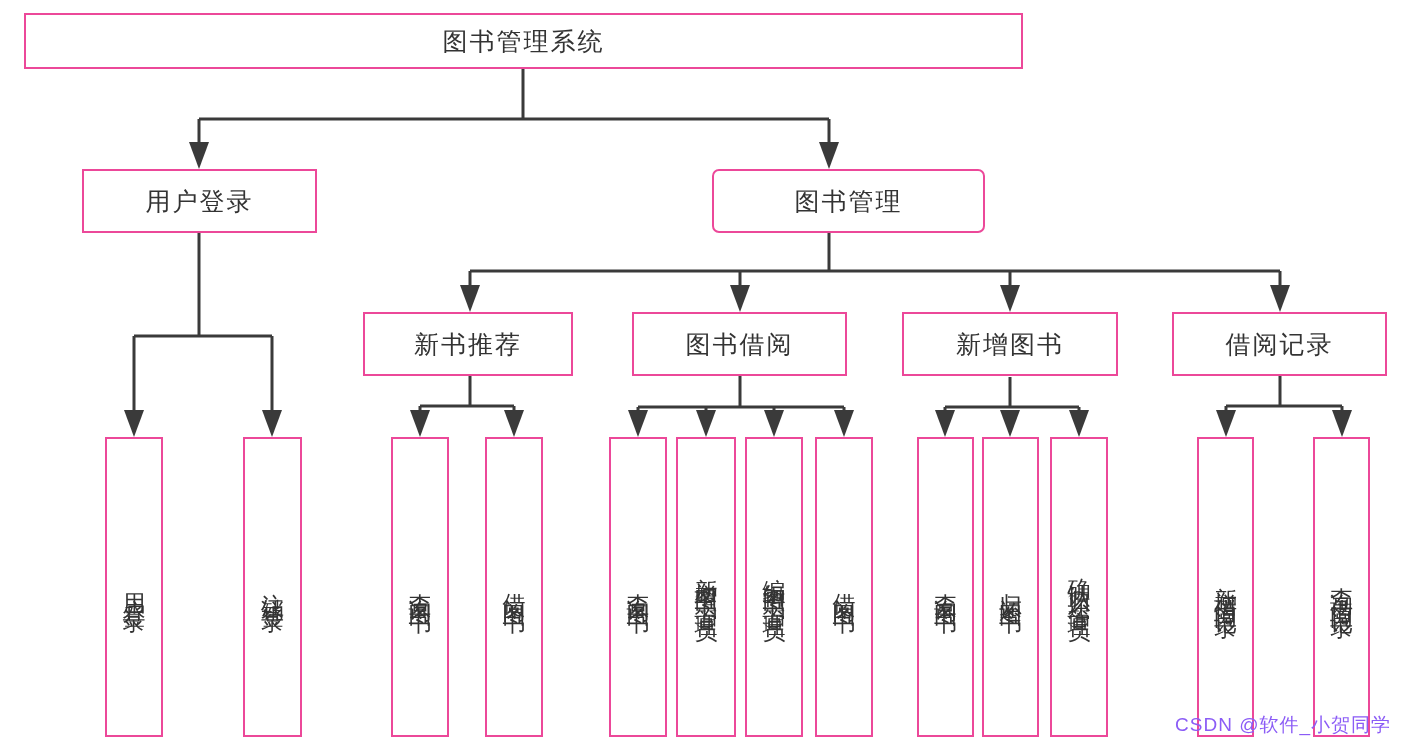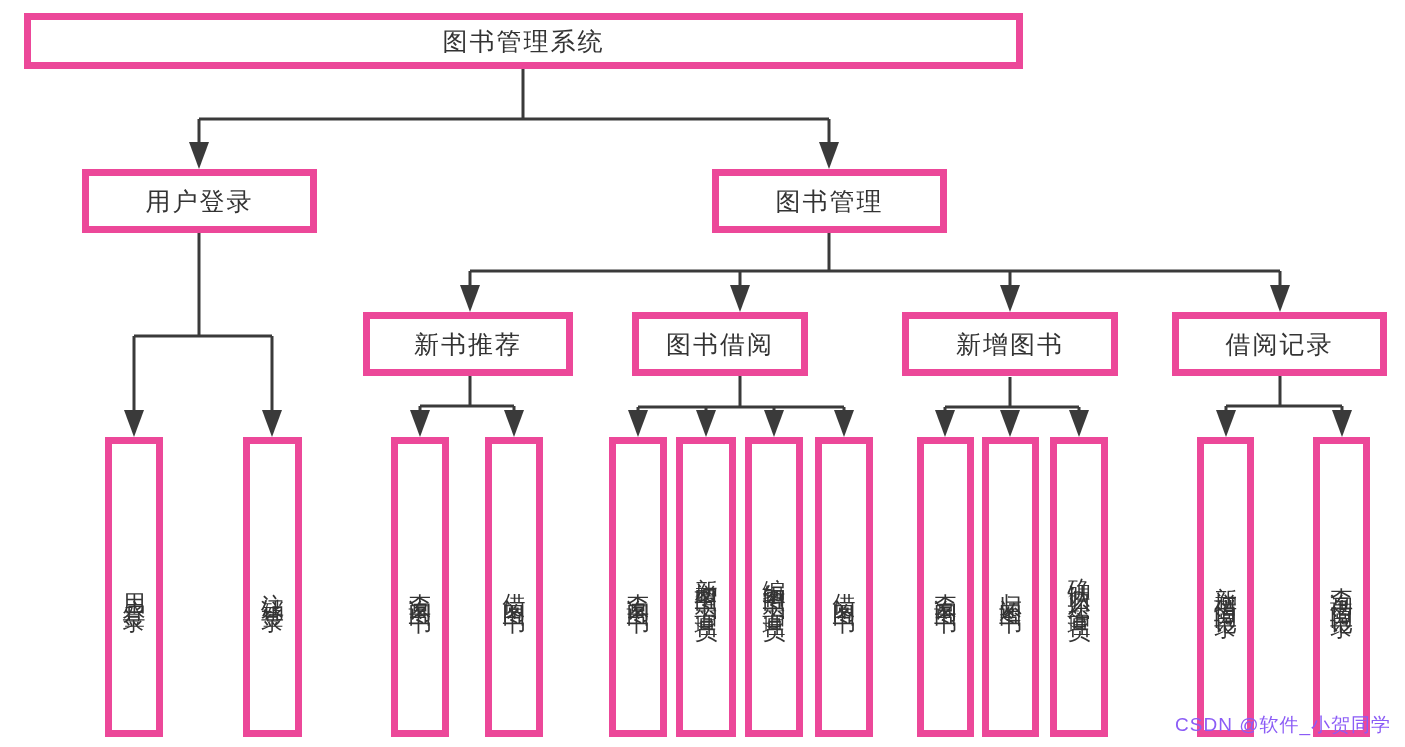--- a/index.html
+++ b/index.html
@@ -7,21 +7,21 @@
     position:relative;
     width:1405px;height:747px;
     background:#ffffff;
     font-family:"Liberation Sans", sans-serif;
     overflow:hidden;
   }
   #connectors{position:absolute;left:0;top:0;width:1405px;height:747px;}
   .box{
     position:absolute;
     box-sizing:border-box;
-    border:7px solid #ec4899;
+    border:2px solid #ec4899;
     background:#ffffff;
     display:flex;align-items:center;justify-content:center;
     color:#333333;
   }
   .hbox{height:64px;font-size:25px;letter-spacing:2px;white-space:nowrap;}
   .rootbox{left:24px;top:13px;width:999px;height:56px;font-size:25px;letter-spacing:2px;}
   .leaf{top:437px;height:300px;font-size:23px;}
   .leaf .vtext{
     writing-mode:vertical-rl;
     letter-spacing:6px;
@@ -70,24 +70,24 @@
       <polygon points="1000,410 1020,410 1010,437"></polygon>
       <polygon points="1069,410 1089,410 1079,437"></polygon>
       <polygon points="1216,410 1236,410 1226,437"></polygon>
       <polygon points="1332,410 1352,410 1342,437"></polygon>
     </g>
   </svg>
 
   <div class="box rootbox">图书管理系统</div>
 
   <div class="box hbox" style="left:82px;top:169px;width:235px;">用户登录</div>
-  <div class="box hbox" style="left:712px;top:169px;width:235px;">图书管理</div>
+  <div class="box hbox" style="left:712px;top:169px;width:273px;border-radius:7px;">图书管理</div>
 
   <div class="box hbox" style="left:363px;top:312px;width:210px;">新书推荐</div>
-  <div class="box hbox" style="left:632px;top:312px;width:176px;">图书借阅</div>
+  <div class="box hbox" style="left:632px;top:312px;width:215px;">图书借阅</div>
   <div class="box hbox" style="left:902px;top:312px;width:216px;">新增图书</div>
   <div class="box hbox" style="left:1172px;top:312px;width:215px;">借阅记录</div>
 
   <div class="box leaf" style="left:105px;width:58px;">
     <span class="vtext">用户登录</span>
   </div>
   <div class="box leaf" style="left:243px;width:59px;">
     <span class="vtext">注销登录</span>
   </div>
 

